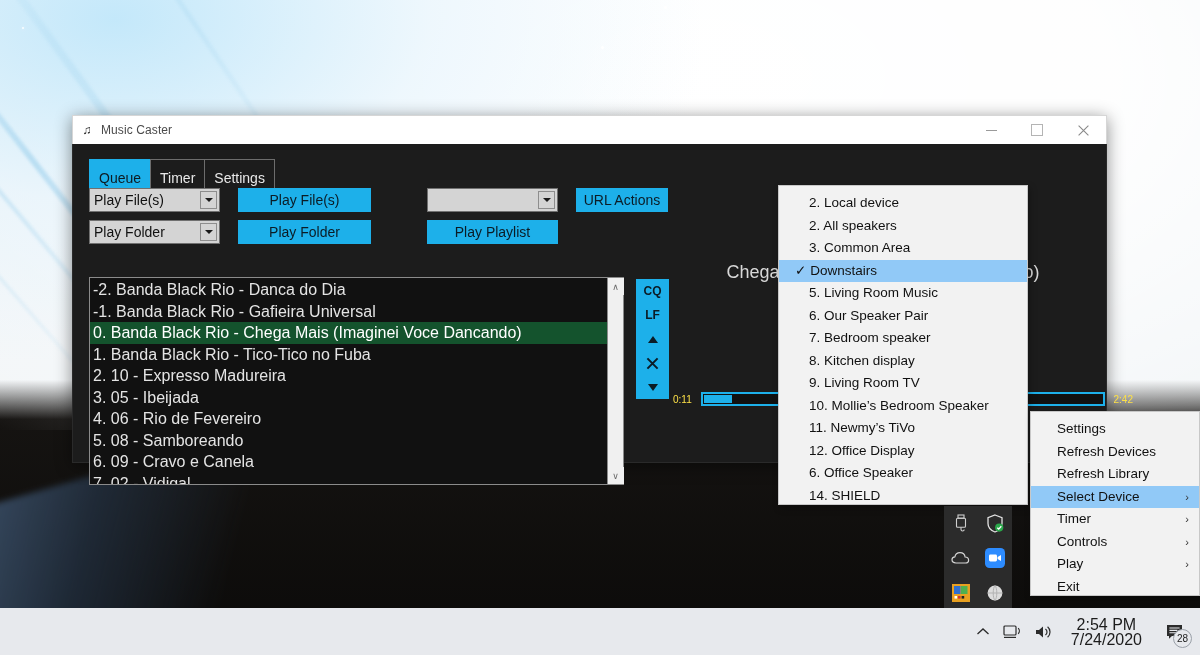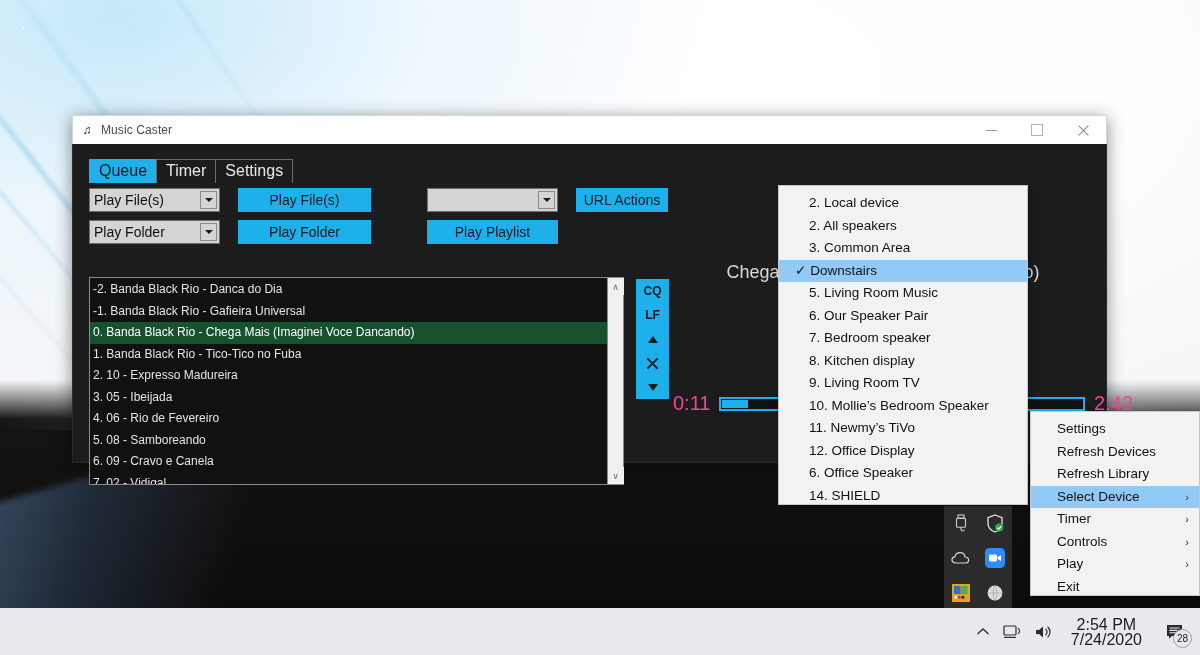--- a/index.html
+++ b/index.html
@@ -79,21 +79,21 @@
 
   #appbody {
     position: relative;
     height: 319px; background: #1c1c1c;
     border-left: 1px solid #2a2a2a; border-right: 1px solid #2a2a2a; border-bottom: 1px solid #2a2a2a;
   }
 
   
   #tabs { position:absolute; left:16px; top:15px; display:flex; align-items:flex-end; }
   .tab {
-    font-size: 16px; padding: 3px 9px 4px; color:#e8e8e8;
+    font-size: 14px; padding: 10px 9px 4px; color:#e8e8e8;
     border:1px solid #6d6d6d; border-bottom:none; margin-right:-1px;
     background:#1c1c1c; line-height:16px;
   }
   .tab.active { background:#1DB0EA; color:#0d1b22; border-color:#1DB0EA; }
 
   
   .row { position:absolute; display:flex; align-items:center; }
   #row1 { left:16px; top:44px; }
   #row2 { left:16px; top:76px; }
 
@@ -121,21 +121,21 @@
   }
   .btn-urlactions { width:92px; }
 
   
   #queuewrap {
     position:absolute; left:16px; top:133px; width:535px; height:208px;
     background:#111; border:1px solid #8b8b8b; display:flex;
   }
   #queuelist { flex:1; overflow:hidden; padding-top:1px; }
   .qitem {
-    font-size:12px; color:#e4e4e4; padding:0 3px; height:21.5px; line-height:21.5px;
+    font-size:16px; color:#e4e4e4; padding:0 3px; height:21.5px; line-height:21.5px;
     white-space:nowrap; overflow:hidden;
   }
   .qitem.sel { background:#14532d; color:#ffffff; }
   #qscroll {
     width:16px; background:#f0f0f0; border-left:1px solid #8b8b8b;
     display:flex; flex-direction:column; justify-content:space-between; align-items:center;
   }
   .sbbtn { width:16px; height:17px; display:flex;align-items:center;justify-content:center; color:#6a6a6a; font-size:9px; background:#f0f0f0;}
 
   
@@ -155,21 +155,21 @@
   }
   #transport {
     position:absolute; left:600px; top:190px; width:420px;
     display:flex; align-items:center; justify-content:center; gap:16px;
   }
   .tbtn { color:#fff; display:flex; align-items:center; }
   #seekrow {
     position:absolute; left:600px; top:248px; width:460px;
     display:flex; align-items:center; gap:9px;
   }
-  .time { font-size:20px; color:#ec4899; }
+  .time { font-size:10px; color:#fde047; }
   #seekbar {
     flex:1; height:14px; border:2px solid #1DB0EA; position:relative; background:#111;
   }
   #seekfill { position:absolute; left:1px; top:1px; bottom:1px; width:6.8%; background:#1DB0EA; }
 
   
   #devmenu {
     position:absolute; left:778px; top:185px; width:250px; height:320px;
     background:#f2f2f2; border:1px solid #c8c8c8;
     box-shadow:2px 3px 7px rgba(0,0,0,0.28);

